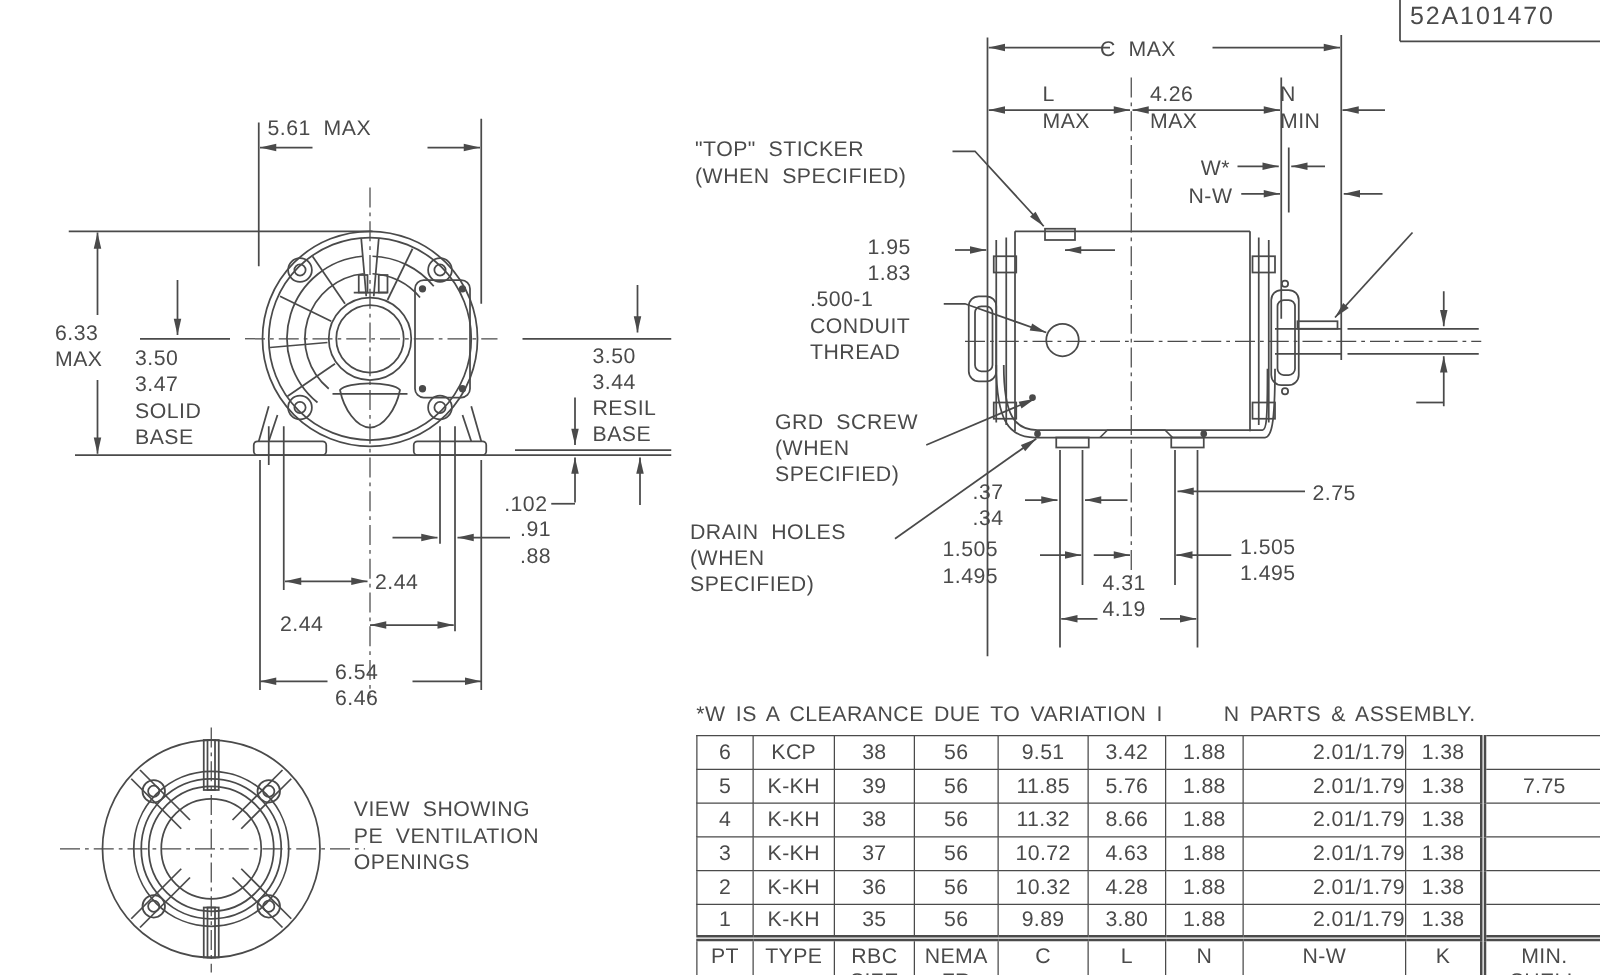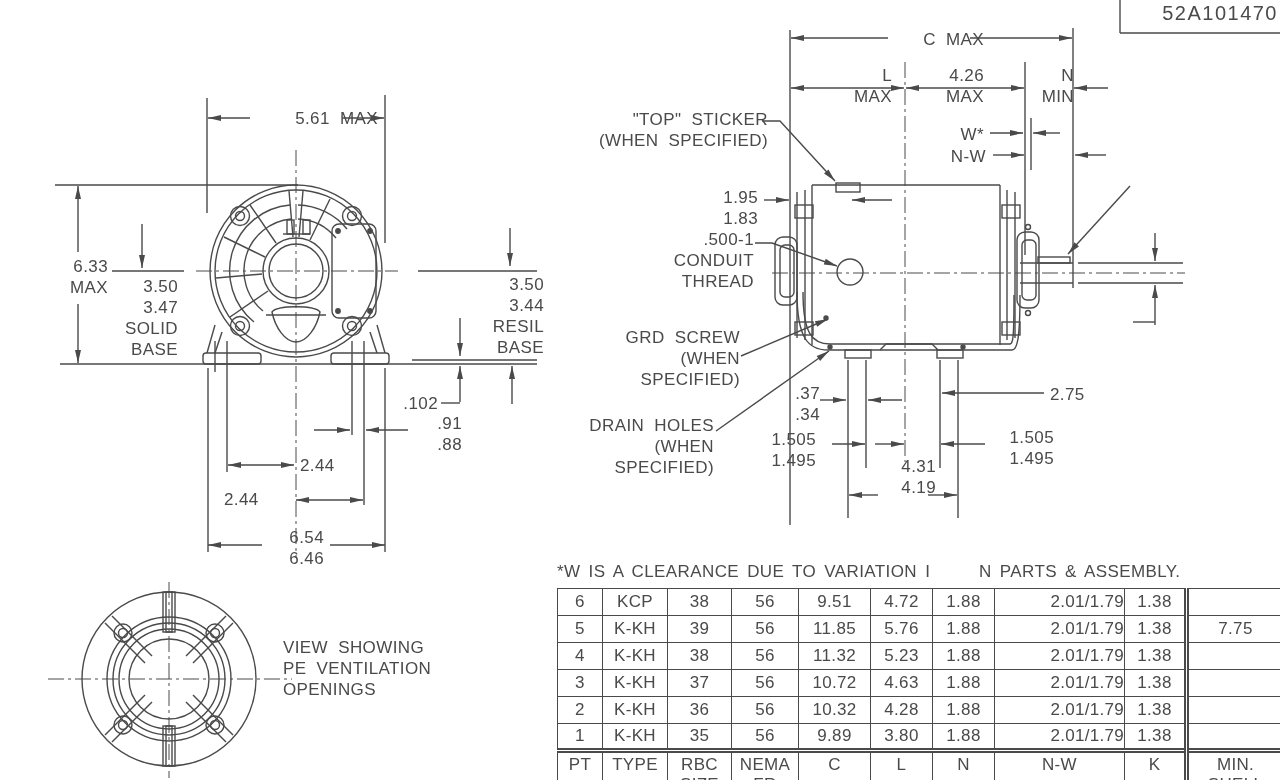--- a/index.html
+++ b/index.html
@@ -1,21 +1,21 @@
 <!DOCTYPE html>
 <html><head>
 <meta charset="utf-8">
 <style>
   *{margin:0;padding:0;box-sizing:border-box}
   html,body{width:1280px;height:780px;overflow:hidden;background:#fff;
     font-family:"Liberation Sans",sans-serif}
   #sheet{position:absolute;left:0;top:0;width:1280px;height:780px;background:#fff}
   #art{position:absolute;left:0;top:0}
   .lbl{position:absolute;color:#4a4a4a;font-size:17px;line-height:21px;
-    white-space:pre-line;text-align:right;letter-spacing:.4px;word-spacing:5px}
+    white-space:pre-line;text-align:left;letter-spacing:.4px;word-spacing:5px}
   .ta-l{text-align:left}
   .ta-r{text-align:right}
   .fs20{font-size:20px;letter-spacing:1.5px;word-spacing:2px}
   #footnote{white-space:pre;word-spacing:3px;letter-spacing:.4px}
   #spec{position:absolute;left:557px;top:588px;width:725px;border-collapse:collapse;
     table-layout:fixed;color:#4a4a4a;font-size:17px}
   #spec td{border:1.5px solid #4a4a4a;height:27px;text-align:center;padding:0;
     overflow:hidden;letter-spacing:.3px;white-space:pre-line}
   #spec td:nth-child(8){text-align:right;padding-left:8px}
   #spec td:nth-child(10){border-left:5px double #4a4a4a}
@@ -262,21 +262,21 @@
     <line x1="296" y1="150" x2="296" y2="558"></line>
     <line x1="48" y1="679" x2="292" y2="679"></line>
     <line x1="169" y1="582" x2="169" y2="778"></line>
     <line x1="772" y1="273" x2="1185" y2="273"></line>
     <line x1="905" y1="62" x2="905" y2="462"></line>
   </g>
 </svg>
 
 <div class="lbl fs20" style="left:1128px;top:3px;width:150px">52A101470</div>
 
-<div class="lbl" style="left:214px;top:108px;width:164px">5.61 MAX</div>
+<div class="lbl" style="left:214px;top:92px;width:164px">5.61 MAX</div>
 <div class="lbl" style="left:44px;top:256px;width:64px">6.33
 MAX</div>
 <div class="lbl" style="left:108px;top:276px;width:70px">3.50
 3.47
 SOLID
 BASE</div>
 <div class="lbl" style="left:474px;top:274px;width:70px">3.50
 3.44
 RESIL
 BASE</div>
@@ -339,21 +339,21 @@
         <col style="width:62px">
     <col style="width:96px">
   </colgroup>
   <tbody>
         <tr>
           <td>6</td>
           <td>KCP</td>
           <td>38</td>
           <td>56</td>
           <td>9.51</td>
-          <td>4.72</td>
+          <td>3.42</td>
           <td>1.88</td>
           <td>2.01/1.79</td>
           <td>1.38</td>
           <td></td>
         </tr>
         <tr>
           <td>5</td>
           <td>K-KH</td>
           <td>39</td>
           <td>56</td>
@@ -363,21 +363,21 @@
           <td>2.01/1.79</td>
           <td>1.38</td>
           <td>7.75</td>
         </tr>
         <tr>
           <td>4</td>
           <td>K-KH</td>
           <td>38</td>
           <td>56</td>
           <td>11.32</td>
-          <td>5.23</td>
+          <td>8.66</td>
           <td>1.88</td>
           <td>2.01/1.79</td>
           <td>1.38</td>
           <td></td>
         </tr>
         <tr>
           <td>3</td>
           <td>K-KH</td>
           <td>37</td>
           <td>56</td>

